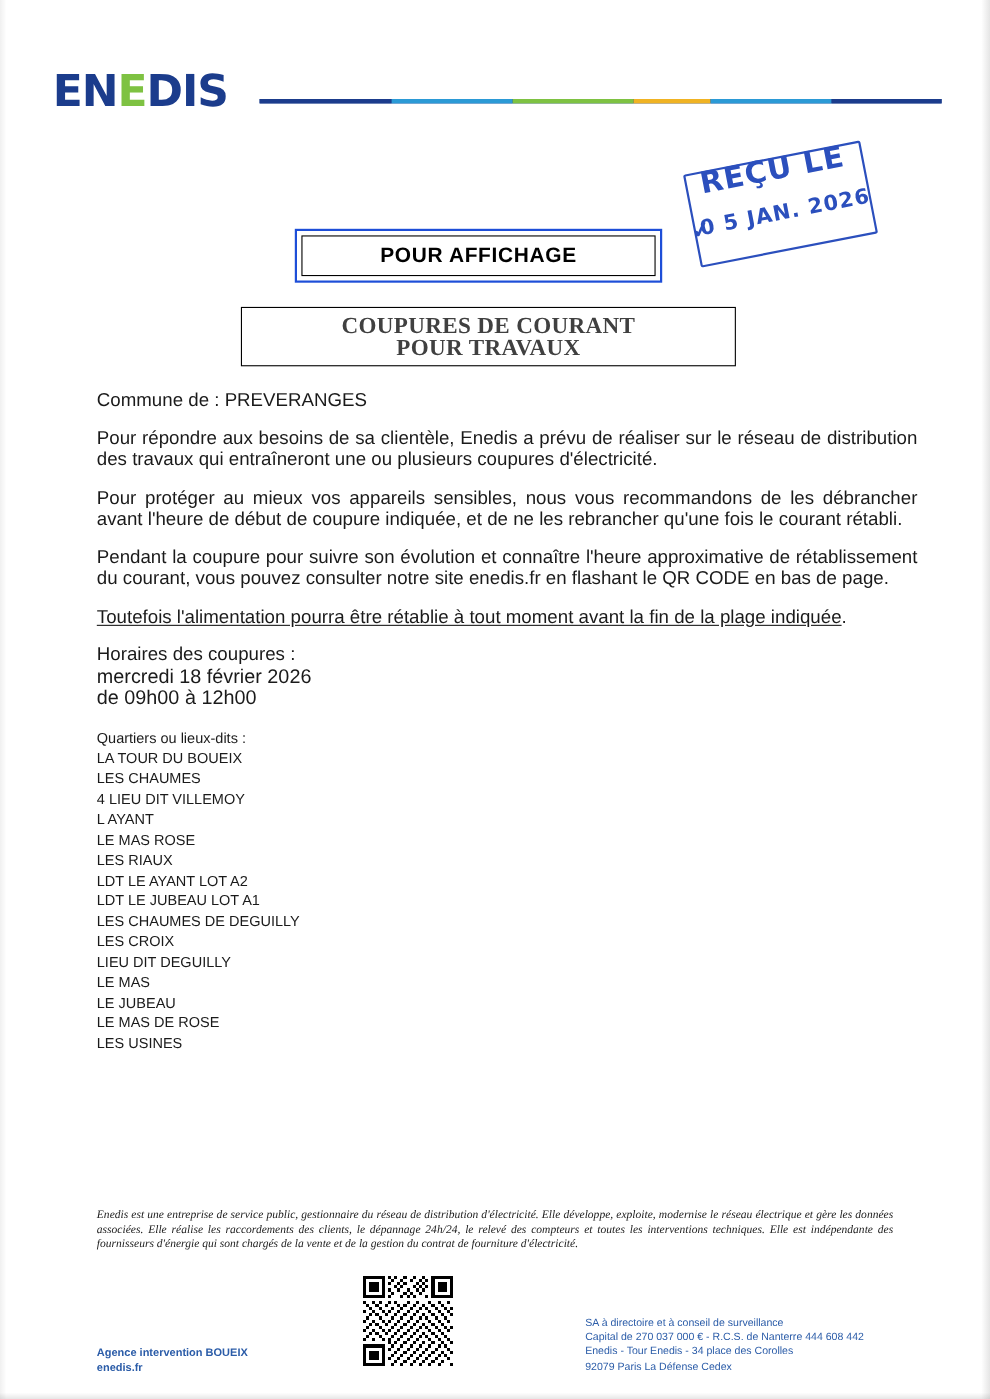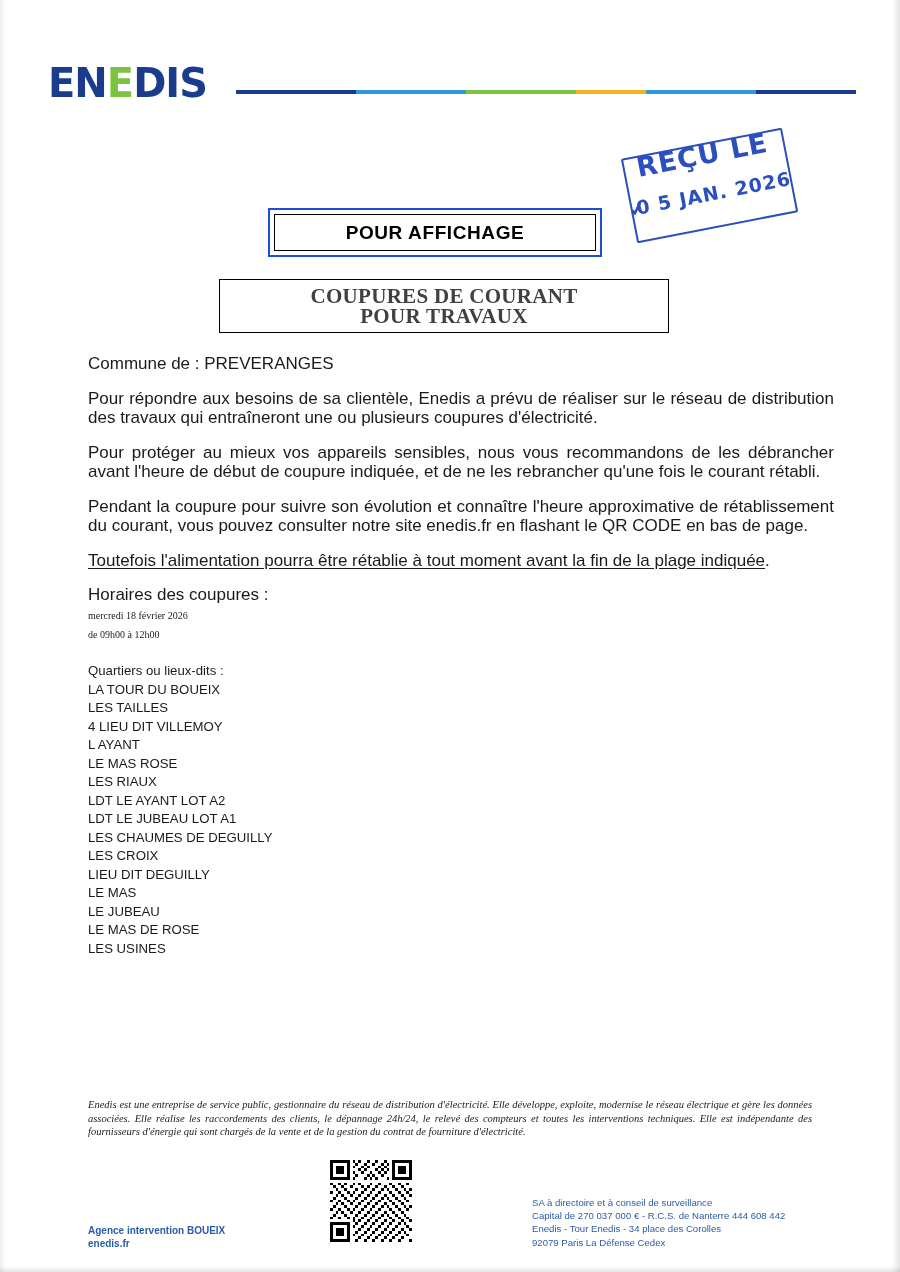--- a/index.html
+++ b/index.html
@@ -189,22 +189,22 @@
     text-decoration: underline;
     text-underline-offset: 2px;
   }
   .para .nounder { text-decoration: none; }
 
   
   .schedule {
     position: absolute;
     left: 88px;
     top: 606px;
-    font-family: Liberation Serif, serif;
-    font-size: 10px;
+    font-family: Liberation Sans, sans-serif;
+    font-size: 18px;
     line-height: 19px;
     color: #1a1a1a;
   }
   .quartiers {
     position: absolute;
     left: 88px;
     top: 662px;
     font-family: "Liberation Sans", sans-serif;
     font-size: 13.2px;
     line-height: 18.5px;
@@ -303,21 +303,21 @@
   </div>
 
   <div class="schedule">
     <div>mercredi 18 février 2026</div>
     <div>de 09h00 à 12h00</div>
   </div>
 
   <div class="quartiers">
     <div class="q-title">Quartiers ou lieux-dits :</div>
     <div>LA TOUR DU BOUEIX</div>
-    <div>LES TAILLES</div>
+    <div>LES CHAUMES</div>
     <div>4 LIEU DIT VILLEMOY</div>
     <div>L AYANT</div>
     <div>LE MAS ROSE</div>
     <div>LES RIAUX</div>
     <div>LDT LE AYANT LOT A2</div>
     <div>LDT LE JUBEAU LOT A1</div>
     <div>LES CHAUMES DE DEGUILLY</div>
     <div>LES CROIX</div>
     <div>LIEU DIT DEGUILLY</div>
     <div>LE MAS</div>

